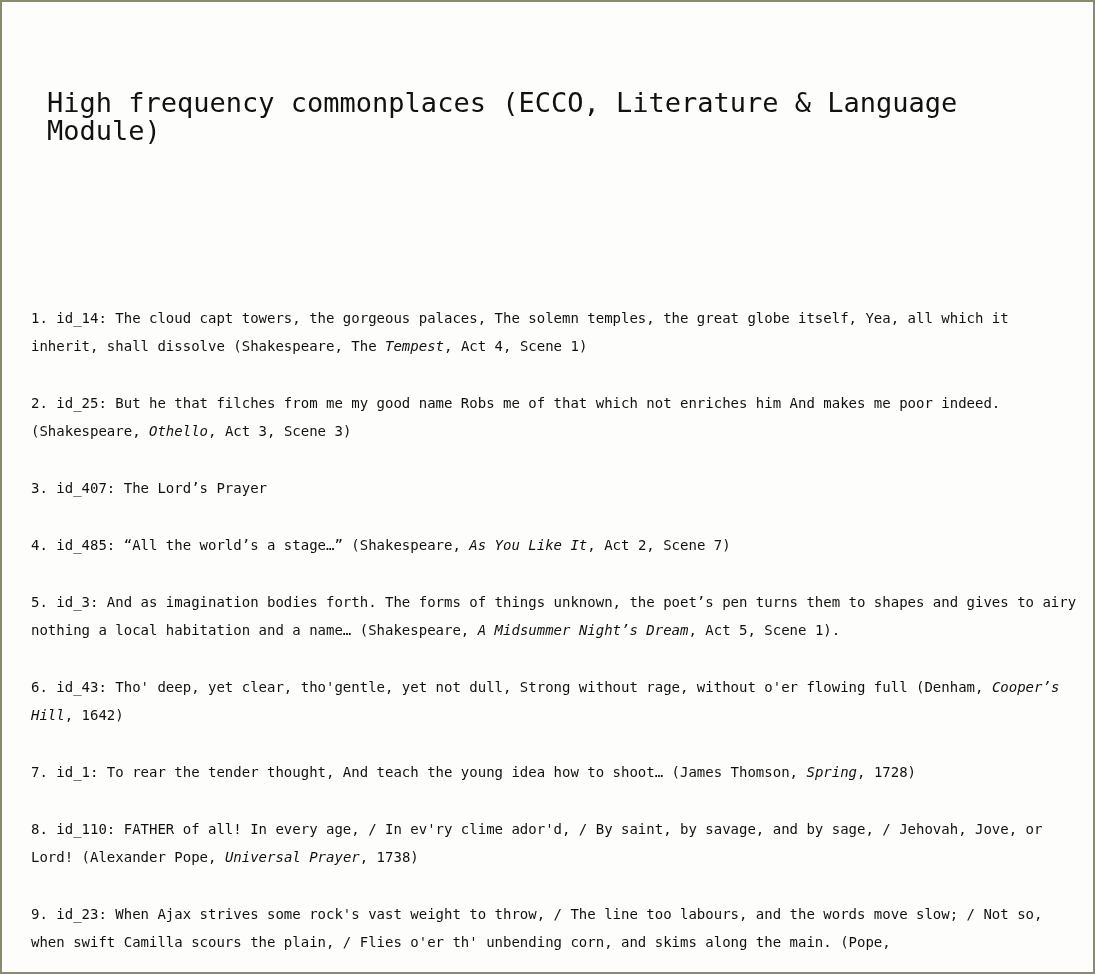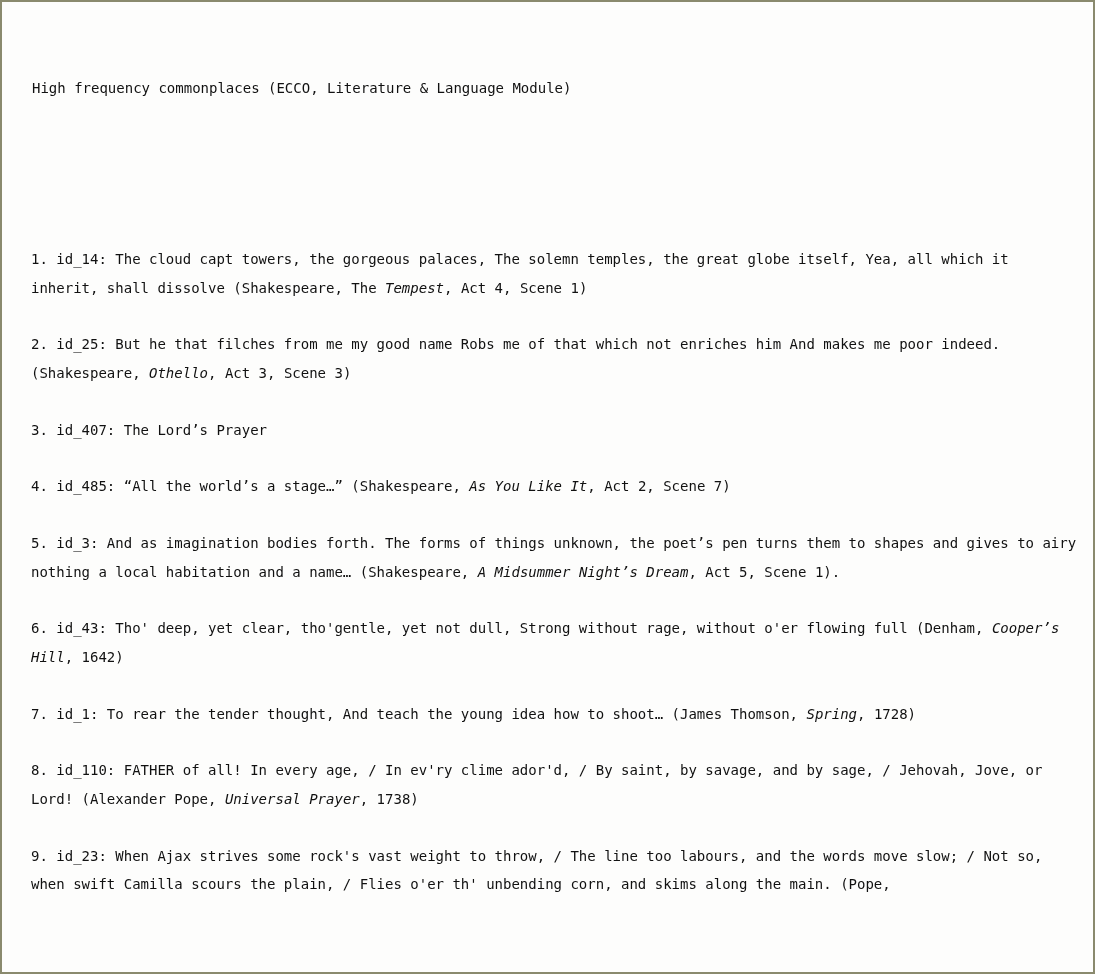--- a/index.html
+++ b/index.html
@@ -26,22 +26,22 @@
     box-sizing: border-box;
     padding: 14px 16px 10px 29px;
     font-size: 20.6px;
     line-height: 28.4px;
     color: #111111;
     letter-spacing: 0px;
     white-space: pre-wrap;
     word-wrap: break-word;
   }
   .doc-title {
-    margin: 1px;
-    font-size: 14px;
+    margin: 16px;
+    font-size: 27px;
     line-height: 28.4px;
     font-weight: normal;
     white-space: pre-wrap;
   }
   .blank-line {
     height: 28.4px;
   }
   .entry {
     margin: 0;
     white-space: pre-wrap;

